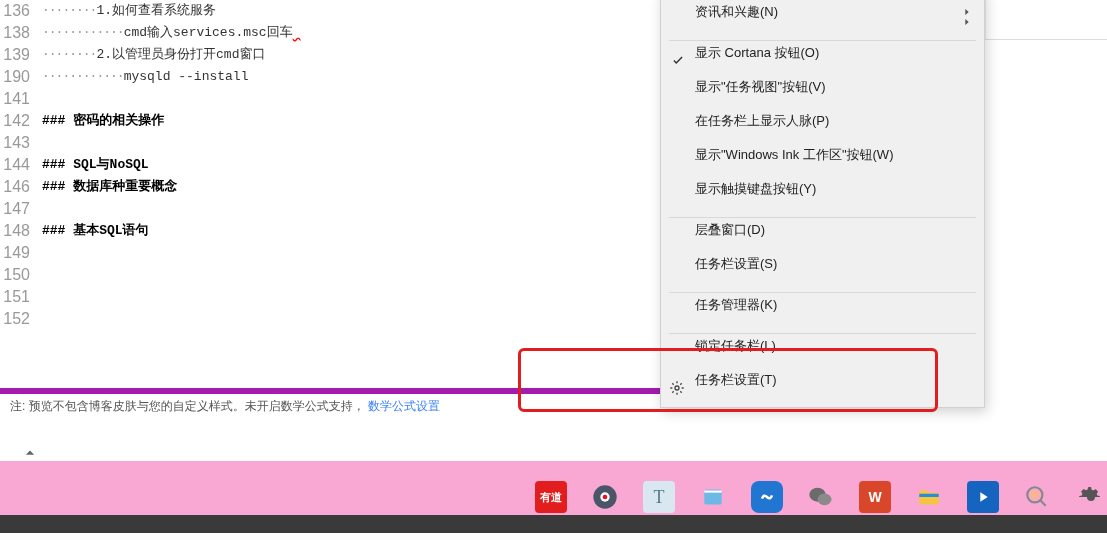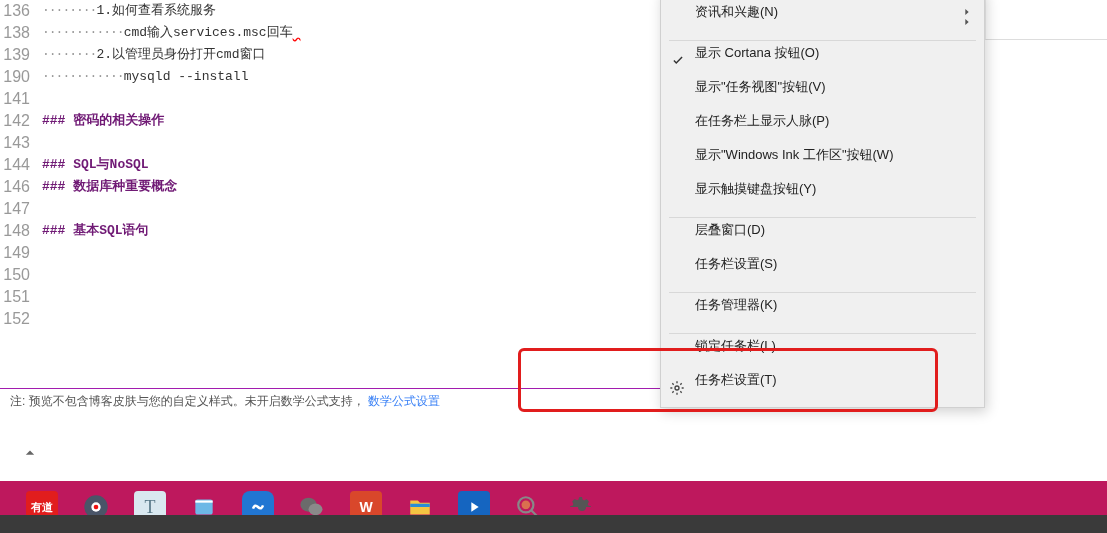--- a/index.html
+++ b/index.html
@@ -32,55 +32,56 @@
       color: #999;
       font-size: 16px;
       user-select: none;
     }
     .linetext {
       white-space: pre;
       font-family: Consolas, "Courier New", monospace;
       font-size: 13px;
       color: #333;
     }
-    .heading { color: #701a75; font-weight: bold; }
+    .heading { color: #000000; font-weight: bold; }
     .dotted { color: #999; letter-spacing: -1px; }
     .underline-err {
       text-decoration: underline wavy red;
       text-decoration-skip-ink: none;
     }
     .note-bar {
       position: absolute;
       left: 0;
       top: 388px;
       width: 670px;
       padding: 4px 10px;
       font-size: 12px;
       color: #555;
       background: #fff;
-      border-top: 1px solid #a21caf;
+      border-top: 6px solid #a21caf;
     }
     .note-link { color: #3b82f6; cursor: pointer; }
     .arrow-icon {
       position: absolute;
       left: 20px;
       top: 443px;
       width: 22px; height: 22px;
     }
     .bottom-strip {
       position: absolute;
       left: 0;
       bottom: 0;
       width: 1107px;
-      height: 52px;
-      background: #be185d;
+      height: 72px;
+      background: #f9a8d4;
       display: flex;
       align-items: center;
       gap: 22px;
       padding-left: 26px;
+      justify-content: flex-end;
     }
     .tb-icon {
       width: 32px; height: 32px;
       border-radius: 4px;
       display: flex;
       align-items: center;
       justify-content: center;
       font-size: 14px;
       cursor: pointer;
     }

